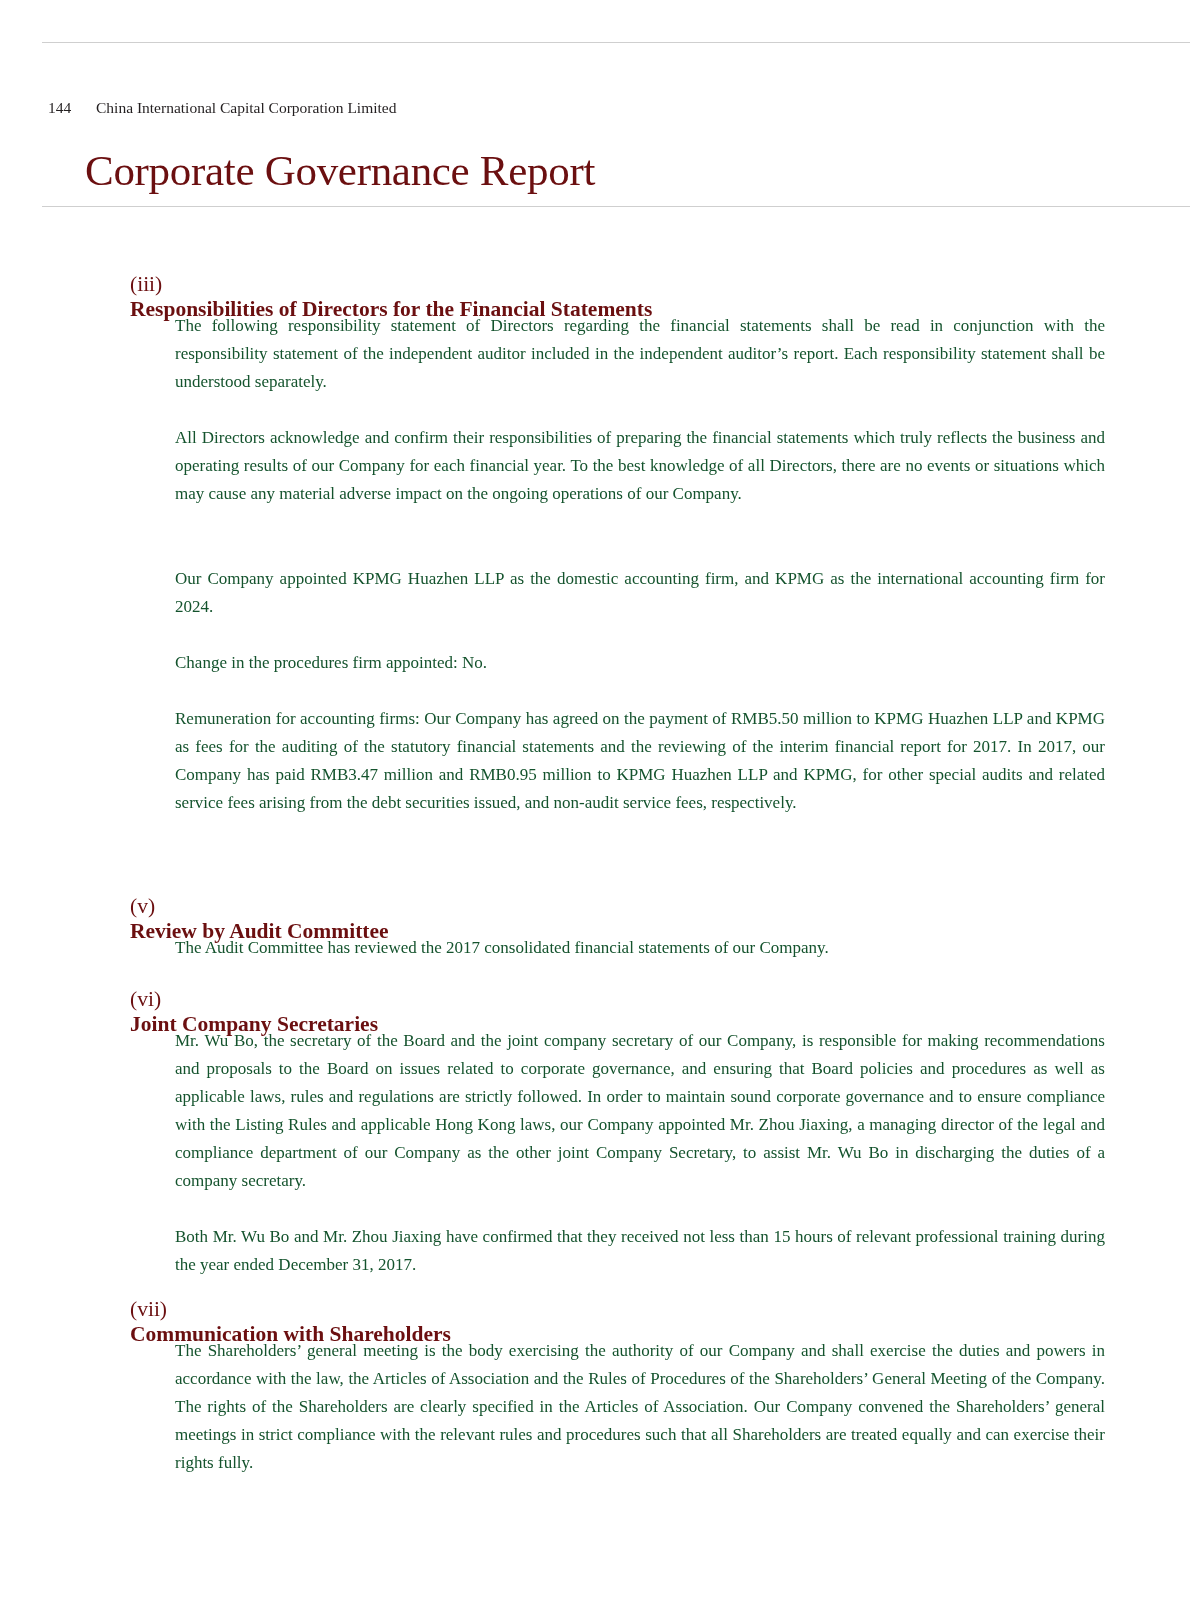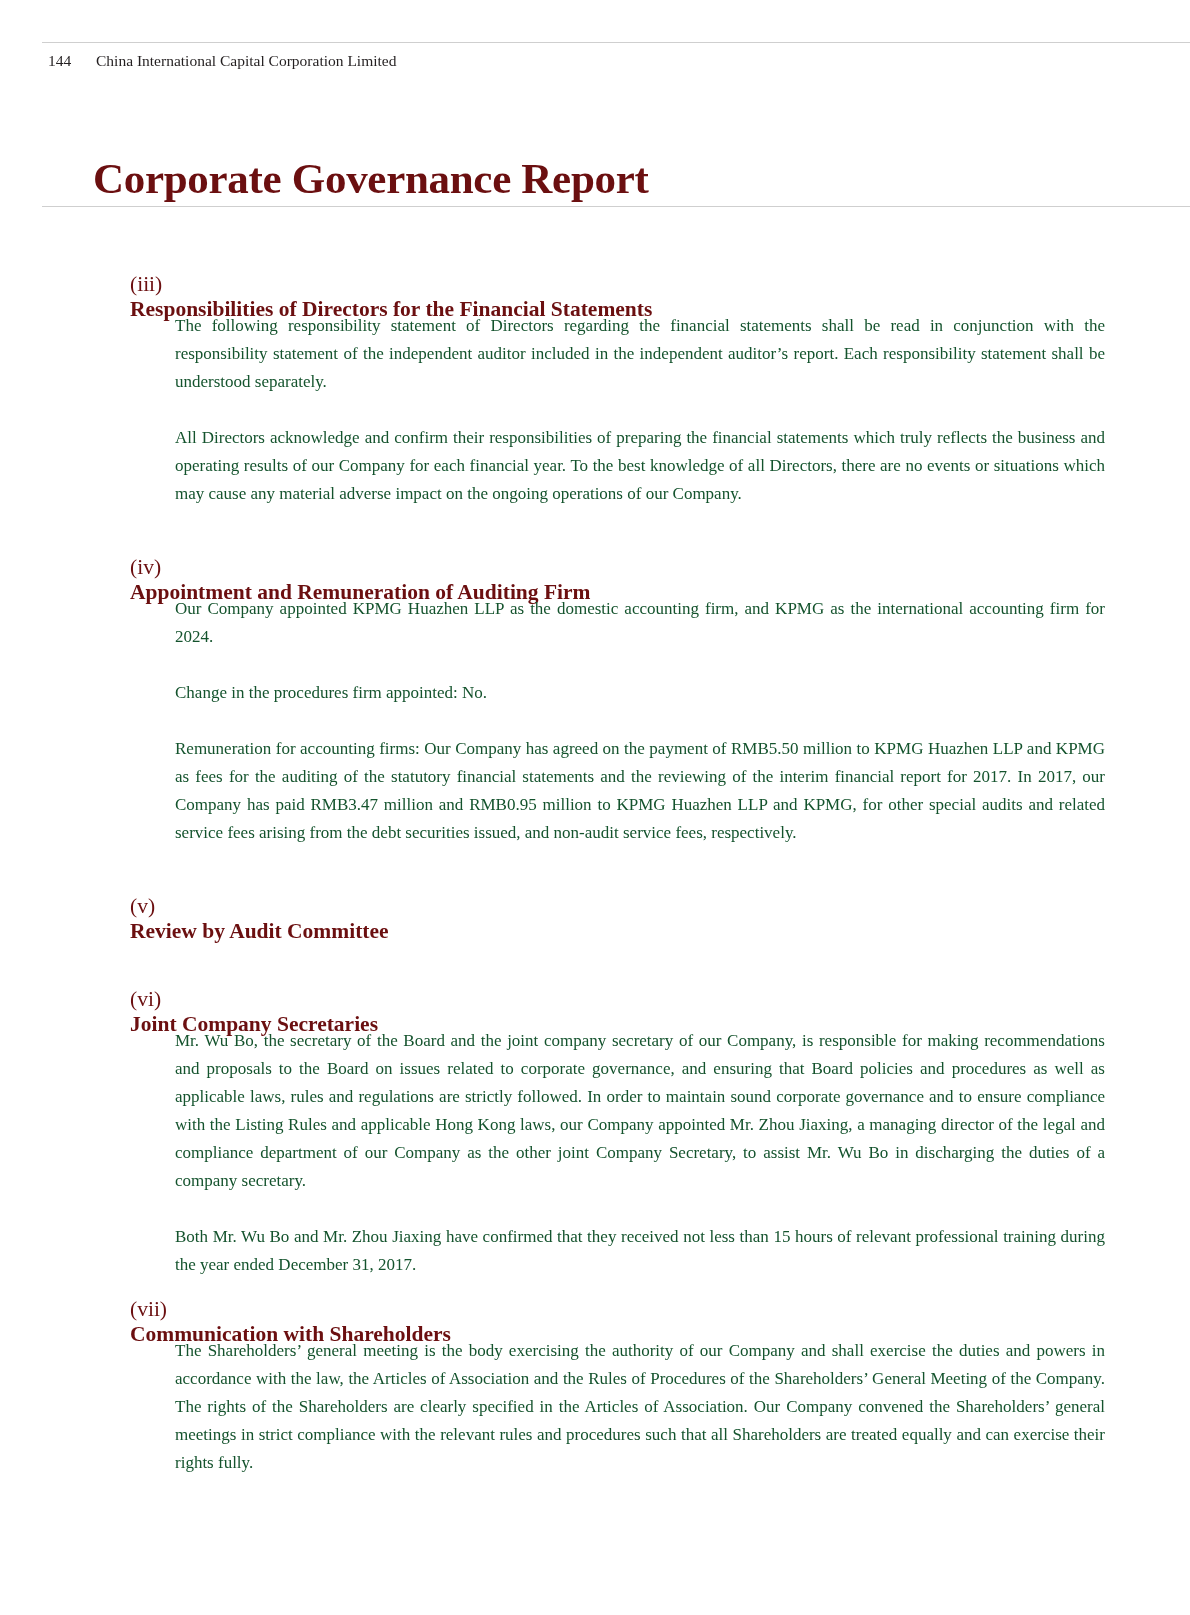--- a/index.html
+++ b/index.html
@@ -8,24 +8,24 @@
       font-family: "Liberation Serif", "DejaVu Serif", serif;
       color: #231f20;
     }
     .rule { position: absolute; left: 42px; right: 0; height: 1px; background: #cfcfcf; }
     .rule.top { top: 42px; }
     .rule.bottom { top: 206px; }
     .running-header {
       position: absolute; top: 52px; left: 48px;
       font-size: 15.5px; color: #231f20; white-space: nowrap;
     }
-    .running-header .pg { display: inline-block; width: 48px; }
+    .running-header .pg { display: inline-block; width: 48px; margin-top: 47px; }
     .page-title {
       position: absolute; top: 146px; left: 85px;
-      font-size: 43px; color: #6b0f10; font-weight: bold; margin: 8px;
+      font-size: 43px; color: #6b0f10; font-weight: normal; margin: 0;
       letter-spacing: -0.3px;
     }
     .section { position: absolute; left: 130px; width: 975px; }
     .sec-head {
       display: flex; align-items: baseline; height: 30px;
       font-size: 21.5px; color: #6b0f10; font-weight: bold; flex-direction: column;
     }
     .sec-num { width: 45px; font-weight: normal; color: #6b0f10; }
     .sec-title { }
     .para {
@@ -52,36 +52,33 @@
   <div class="sec-head">
     <span class="sec-num">(iii)</span>
     <span class="sec-title">Responsibilities of Directors for the Financial Statements</span>
   </div>
   <p class="para" style="margin-top:10px;">The following responsibility statement of Directors regarding the financial statements shall be read in conjunction with the responsibility statement of the independent auditor included in the independent auditor’s report. Each responsibility statement shall be understood separately.</p>
   <div class="gap"></div>
   <p class="para">All Directors acknowledge and confirm their responsibilities of preparing the financial statements which truly reflects the business and operating results of our Company for each financial year. To the best knowledge of all Directors, there are no events or situations which may cause any material adverse impact on the ongoing operations of our Company.</p>
 </div>
 
 <div class="section" style="top:555px;">
-  <div class="sec-head">
-    <span class="sec-num">(iv)</span>
-    <span class="sec-title">Appointment and Remuneration of Auditing Firm</span>
-  </div>
   <p class="para" style="margin-top:10px;">Our Company appointed KPMG Huazhen LLP as the domestic accounting firm, and KPMG as the international accounting firm for 2024.</p>
   <div class="gap"></div>
   <p class="para">Change in the procedures firm appointed: No.</p>
   <div class="gap"></div>
   <p class="para">Remuneration for accounting firms: Our Company has agreed on the payment of RMB5.50 million to KPMG Huazhen LLP and KPMG as fees for the auditing of the statutory financial statements and the reviewing of the interim financial report for 2017. In 2017, our Company has paid RMB3.47 million and RMB0.95 million to KPMG Huazhen LLP and KPMG, for other special audits and related service fees arising from the debt securities issued, and non-audit service fees, respectively.</p>
 </div>
 
 <div class="section" style="top:894px;">
   <div class="sec-head">
     <span class="sec-num">(v)</span>
     <span class="sec-title">Review by Audit Committee</span>
   </div>
+  <p class="para" style="margin-top:10px;">The Audit Committee has reviewed the 2017 consolidated financial statements of our Company.</p>
 </div>
 
 <div class="section" style="top:987px;">
   <div class="sec-head">
     <span class="sec-num">(vi)</span>
     <span class="sec-title">Joint Company Secretaries</span>
   </div>
   <p class="para" style="margin-top:10px;">Mr. Wu Bo, the secretary of the Board and the joint company secretary of our Company, is responsible for making recommendations and proposals to the Board on issues related to corporate governance, and ensuring that Board policies and procedures as well as applicable laws, rules and regulations are strictly followed. In order to maintain sound corporate governance and to ensure compliance with the Listing Rules and applicable Hong Kong laws, our Company appointed Mr. Zhou Jiaxing, a managing director of the legal and compliance department of our Company as the other joint Company Secretary, to assist Mr. Wu Bo in discharging the duties of a company secretary.</p>
   <div class="gap"></div>
   <p class="para">Both Mr. Wu Bo and Mr. Zhou Jiaxing have confirmed that they received not less than 15 hours of relevant professional training during the year ended December 31, 2017.</p>

